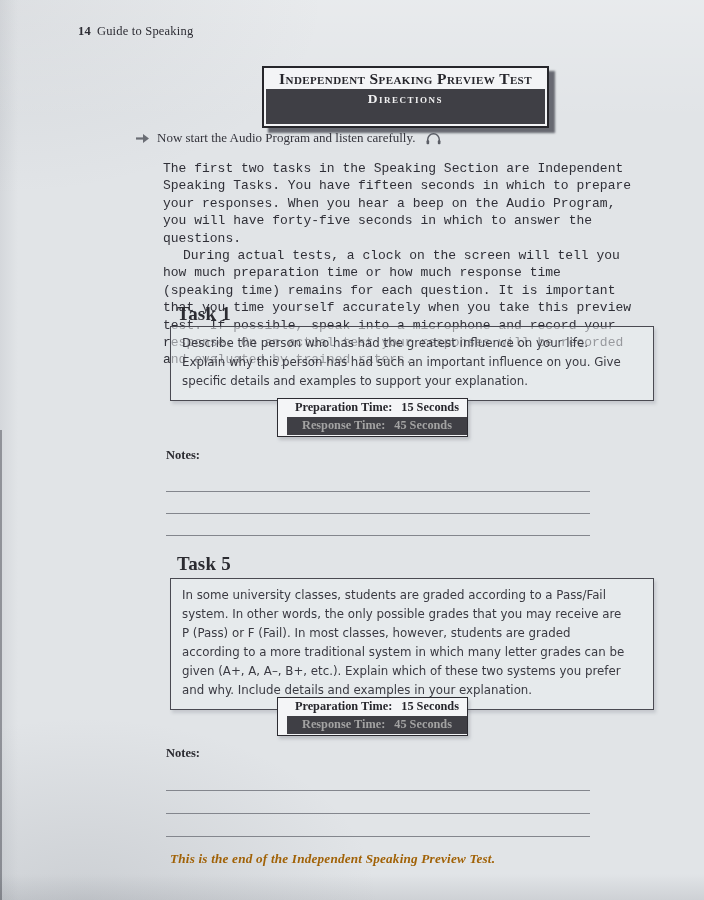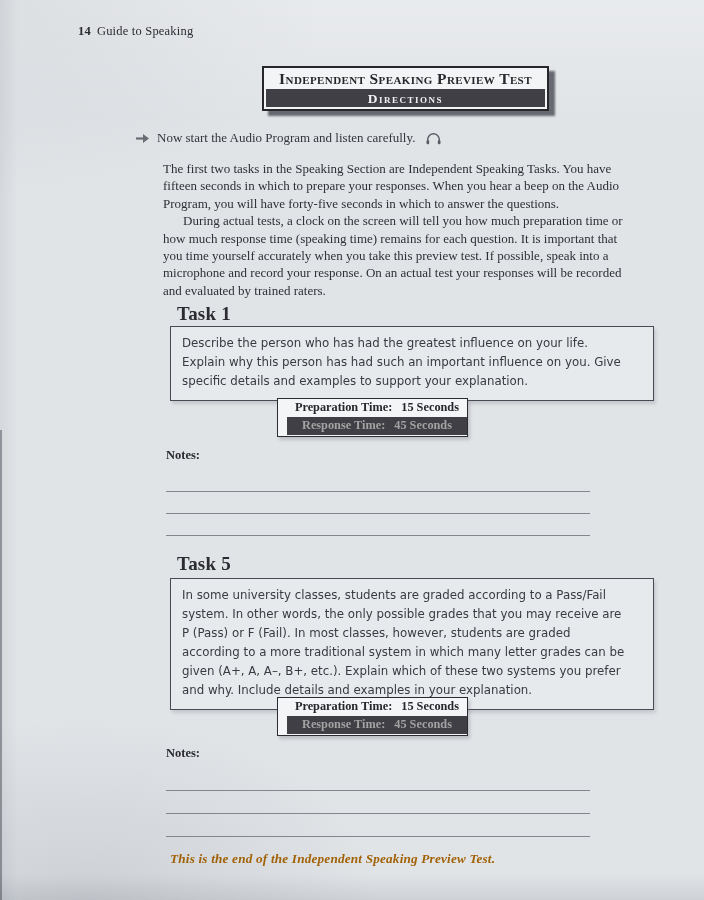--- a/index.html
+++ b/index.html
@@ -51,38 +51,39 @@
   }
   .banner-sub{
     margin:0 2px 2px;
     background:#3f3f45;
     color:#f1f1f2;
     text-align:center;
     font-weight:bold;
     font-variant-caps:small-caps;
     font-size:13.5px;
     letter-spacing:1.5px;
-    padding:2px 0 0;
+    padding:2px 0 17px;
   }
 
   
   .audio-line{
     position:absolute;left:136px;top:130px;width:520px;
     font-size:13px;color:#34343c;
     display:flex;align-items:center;gap:8px;
   }
   .arrow-icon{display:inline-flex;flex:0 0 auto;}
   .audio-text{white-space:nowrap;}
   .headphones-icon{display:inline-flex;flex:0 0 auto;margin-left:2px;position:relative;top:1px;}
 
   
   .directions{
     position:absolute;left:163px;top:160px;width:470px;
     font-size:13px;line-height:17.4px;color:#2f2f37;
     text-align:left;
+    font-family:Liberation Mono, monospace;
   }
   .directions p{margin:0;}
   .directions p.indent{text-indent:20px;}
 
   
   .task-heading{
     font-weight:bold;font-size:19px;color:#2b2b31;letter-spacing:.2px;text-align:right;
   }
   .task1-heading{position:absolute;left:177px;top:303px;}
   .task1-box{position:absolute;left:170px;top:326px;width:447px;}

